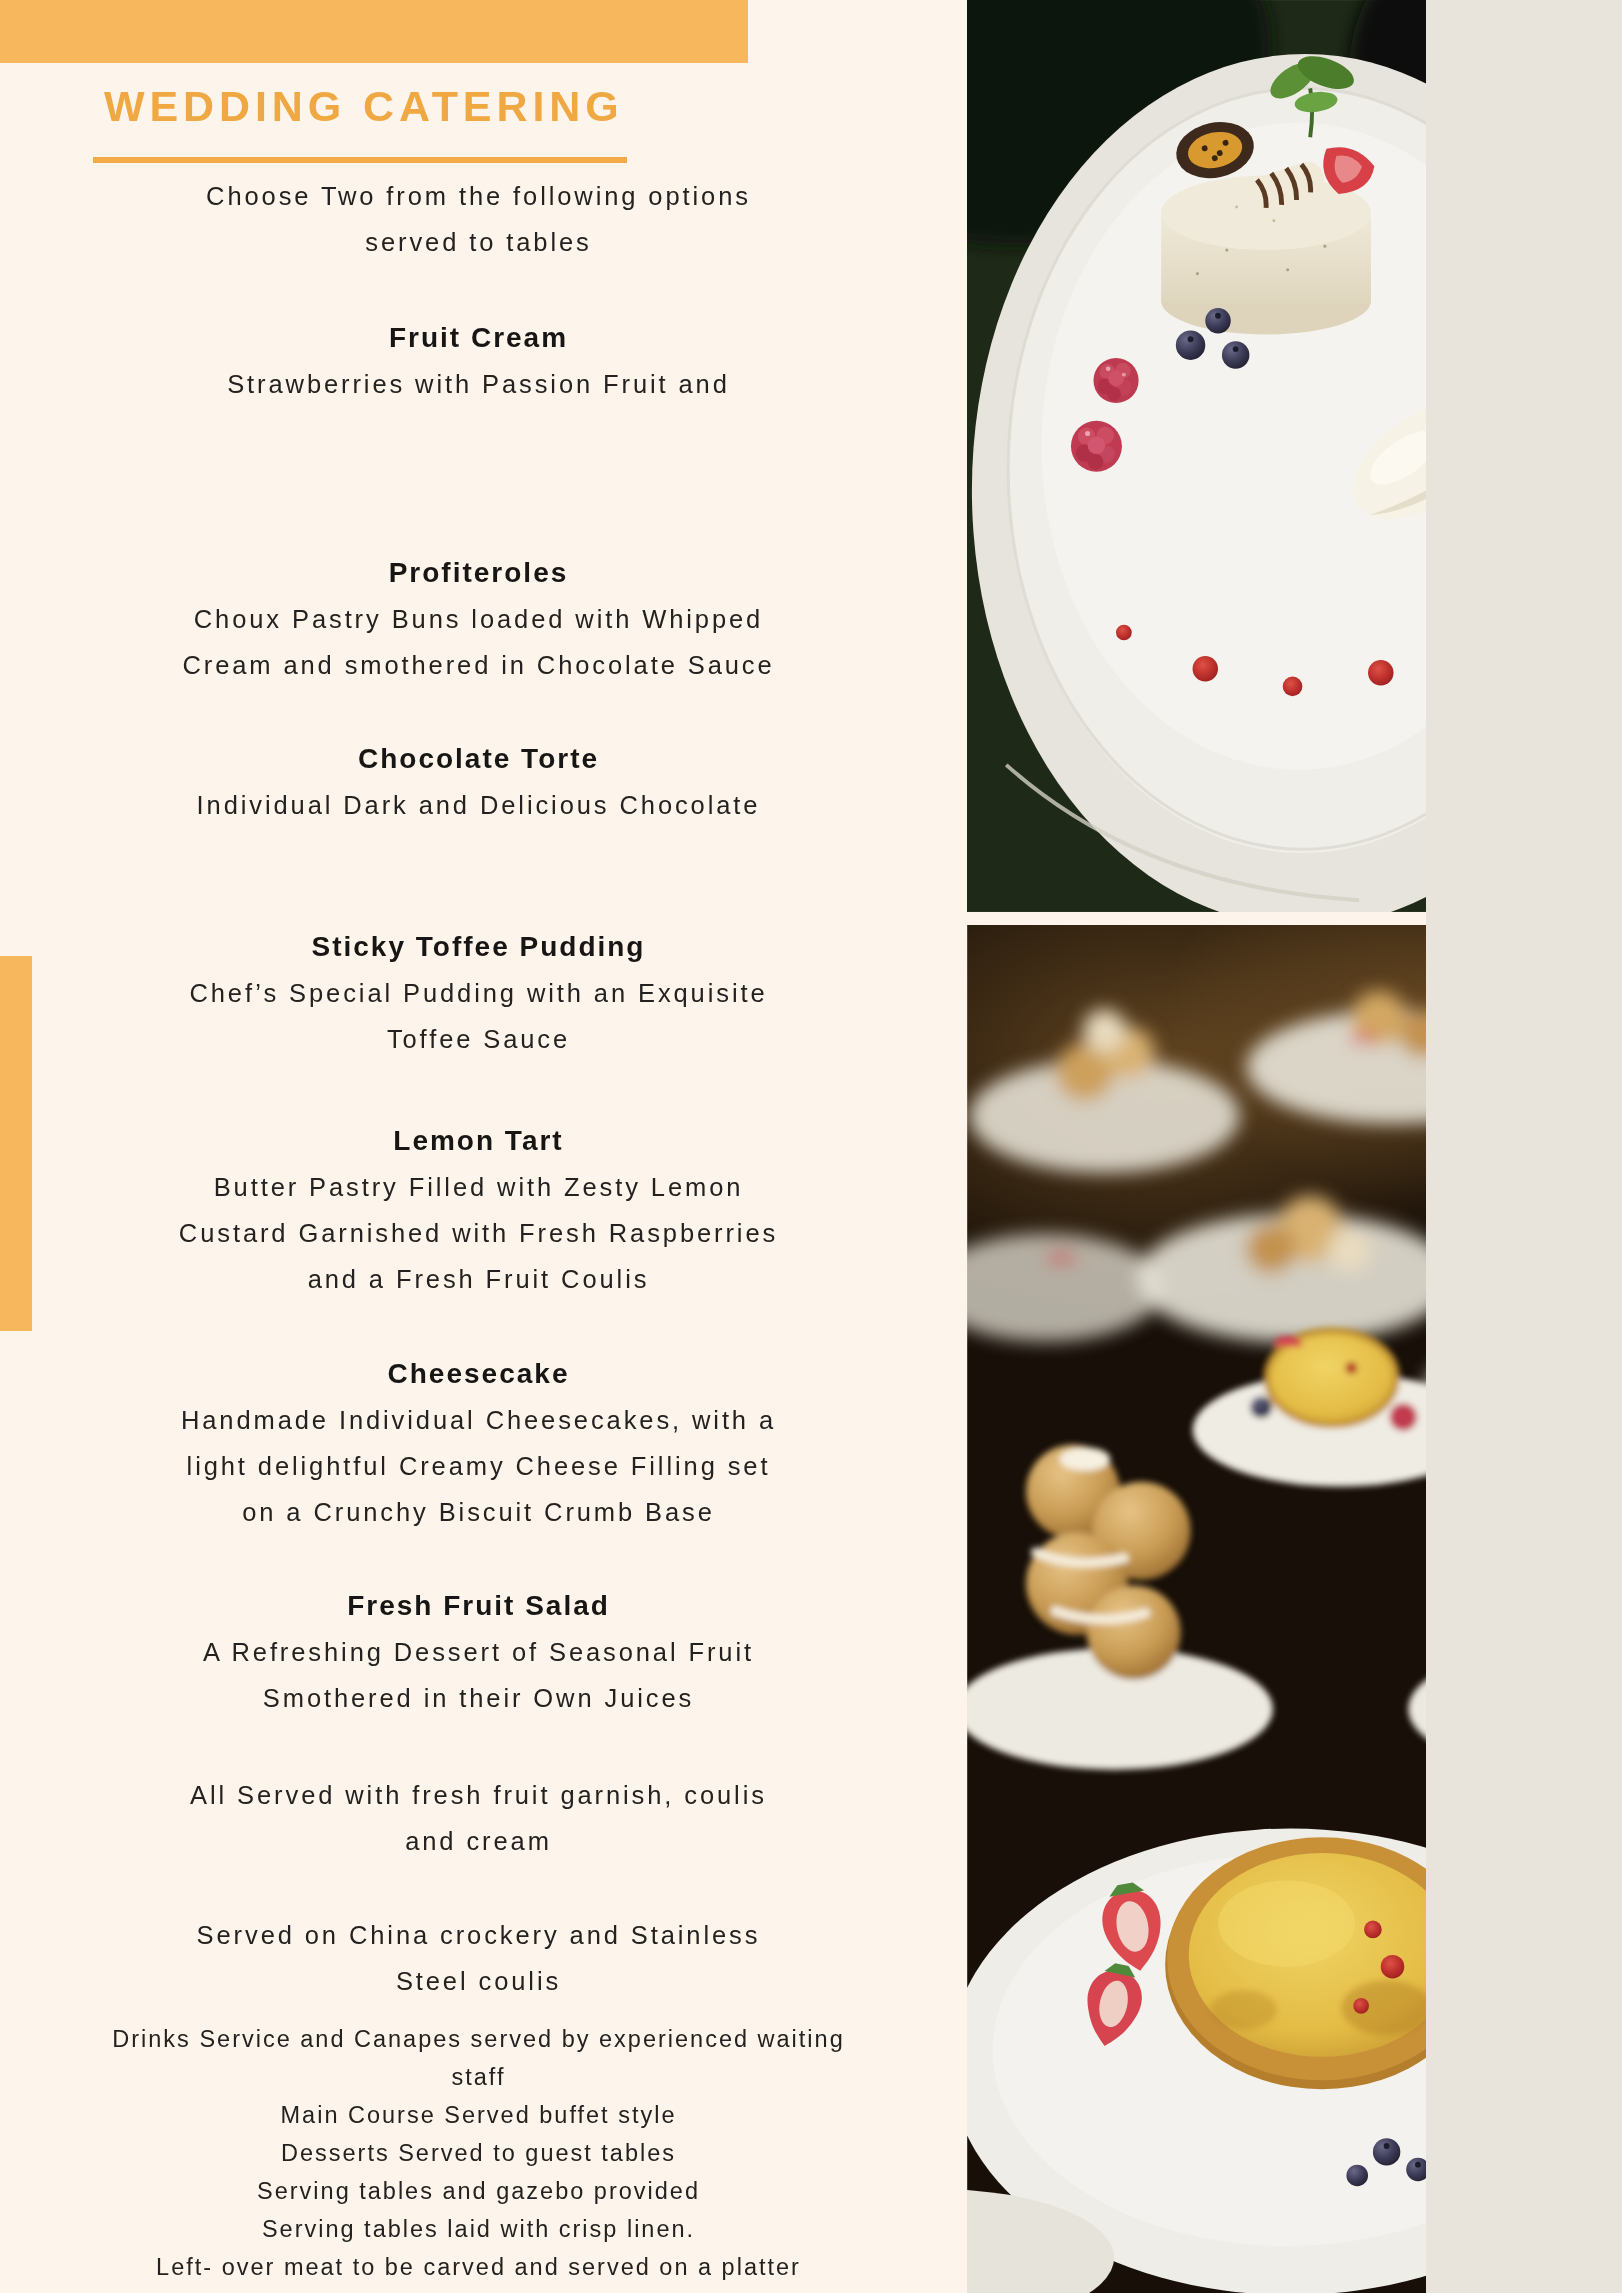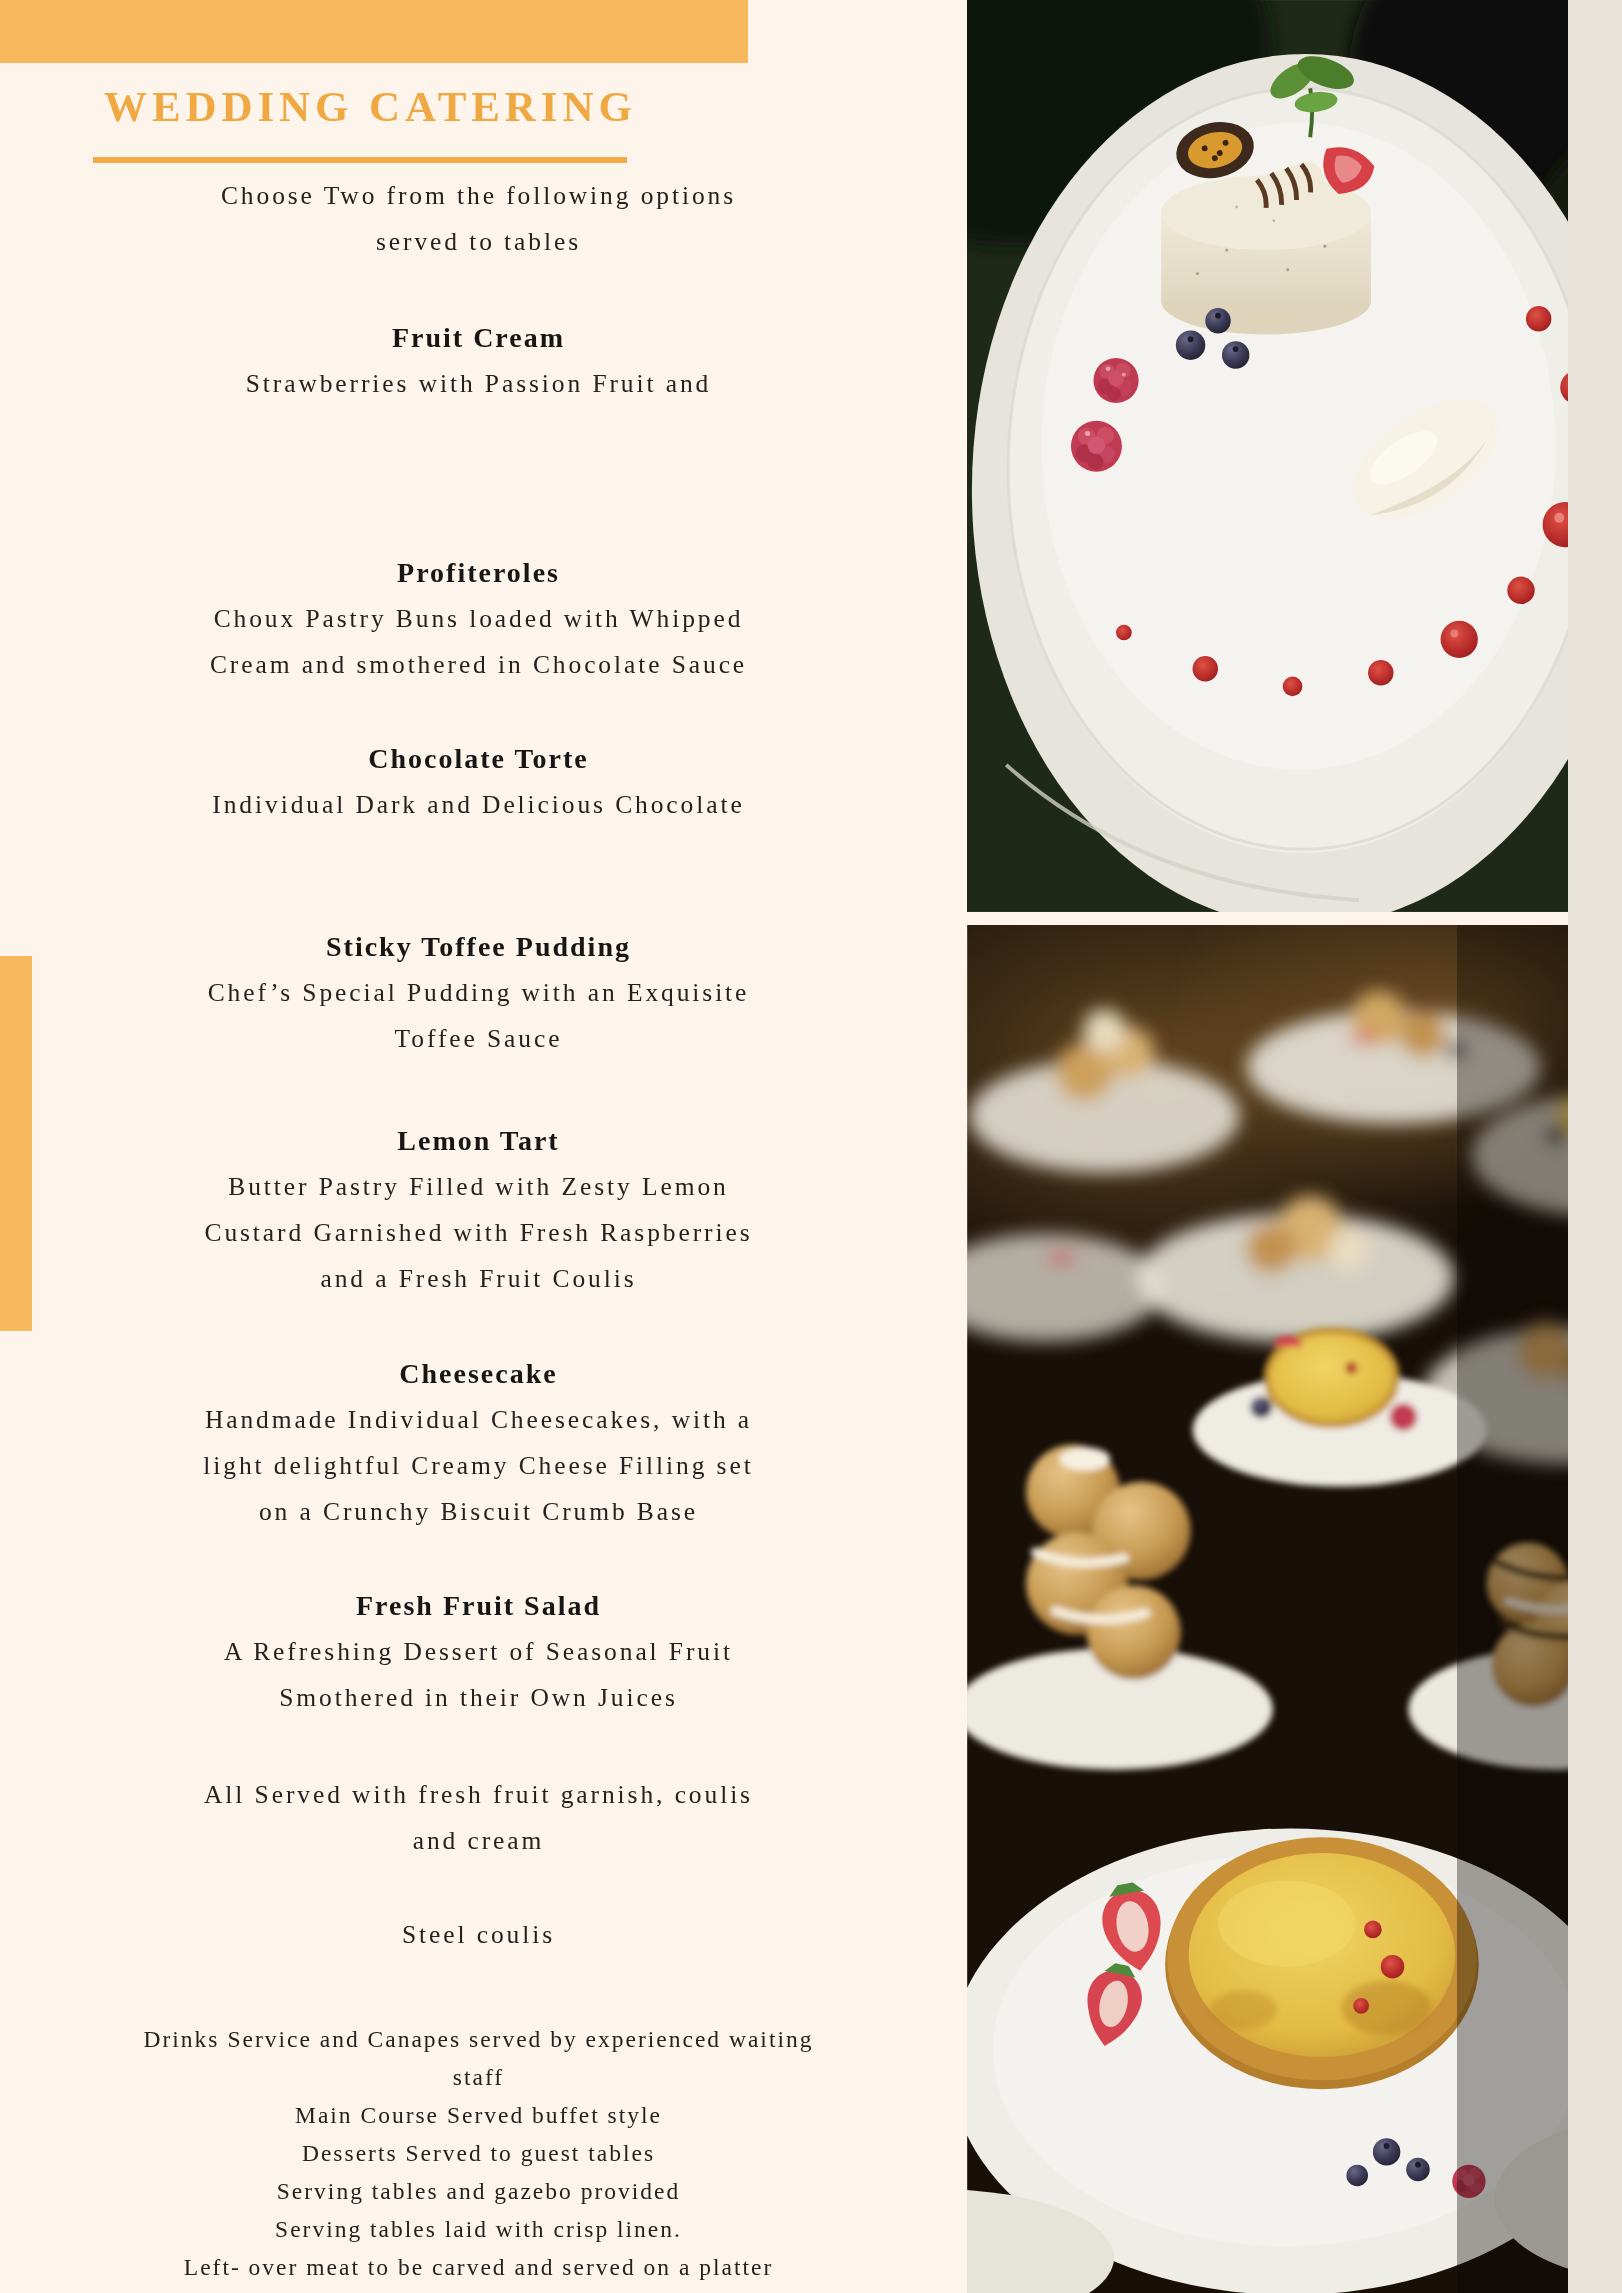--- a/index.html
+++ b/index.html
@@ -1,18 +1,18 @@
 <!DOCTYPE html>
 <html><head>
 <meta charset="utf-8">
 <style>
   html,body{margin:0;padding:0;background:#e9e4db;}
   .page{
-    position:relative;width:1568px;height:2294px;overflow:hidden;
-    background:#FDF5EB;font-family:Liberation Serif, serif;color:#242220;
+    position:relative;width:1426px;height:2294px;overflow:hidden;
+    background:#FDF5EB;font-family:Liberation Sans, sans-serif;color:#242220;
   }
   .topbar{position:absolute;left:0;top:0;width:748px;height:63px;background:#F7B75D;}
   .leftbar{position:absolute;left:0;top:956px;width:32px;height:375px;background:#F7B75D;}
   .title{
     position:absolute;left:104px;top:82px;margin:0;
     font-size:43px;font-weight:800;letter-spacing:4.9px;color:#F0A843;white-space:nowrap;
   }
   .underline{position:absolute;left:93px;top:157px;width:534px;height:5.9px;background:#F2AB47;}
   .col{position:absolute;left:13px;width:931px;text-align:center;}
   .line{line-height:46px;font-size:25.5px;letter-spacing:2.9px;white-space:nowrap;}
@@ -85,20 +85,21 @@
     <div class="line">A Refreshing Dessert of Seasonal Fruit</div>
     <div class="line">Smothered in their Own Juices</div>
   </div>
 
   <div class="col" id="sn0">
     <div class="line">All Served with fresh fruit garnish, coulis</div>
     <div class="line">and cream</div>
   </div>
 
   <div class="col" id="sn1">
+    <div class="line">Served on China crockery and Stainless</div>
     <div class="line">Steel coulis</div>
   </div>
 
   <div class="col" id="fine">
     <div class="line">Drinks Service and Canapes served by experienced waiting</div>
     <div class="line">staff</div>
     <div class="line">Main Course Served buffet style</div>
     <div class="line">Desserts Served to guest tables</div>
     <div class="line">Serving tables and gazebo provided</div>
     <div class="line">Serving tables laid with crisp linen.</div>

